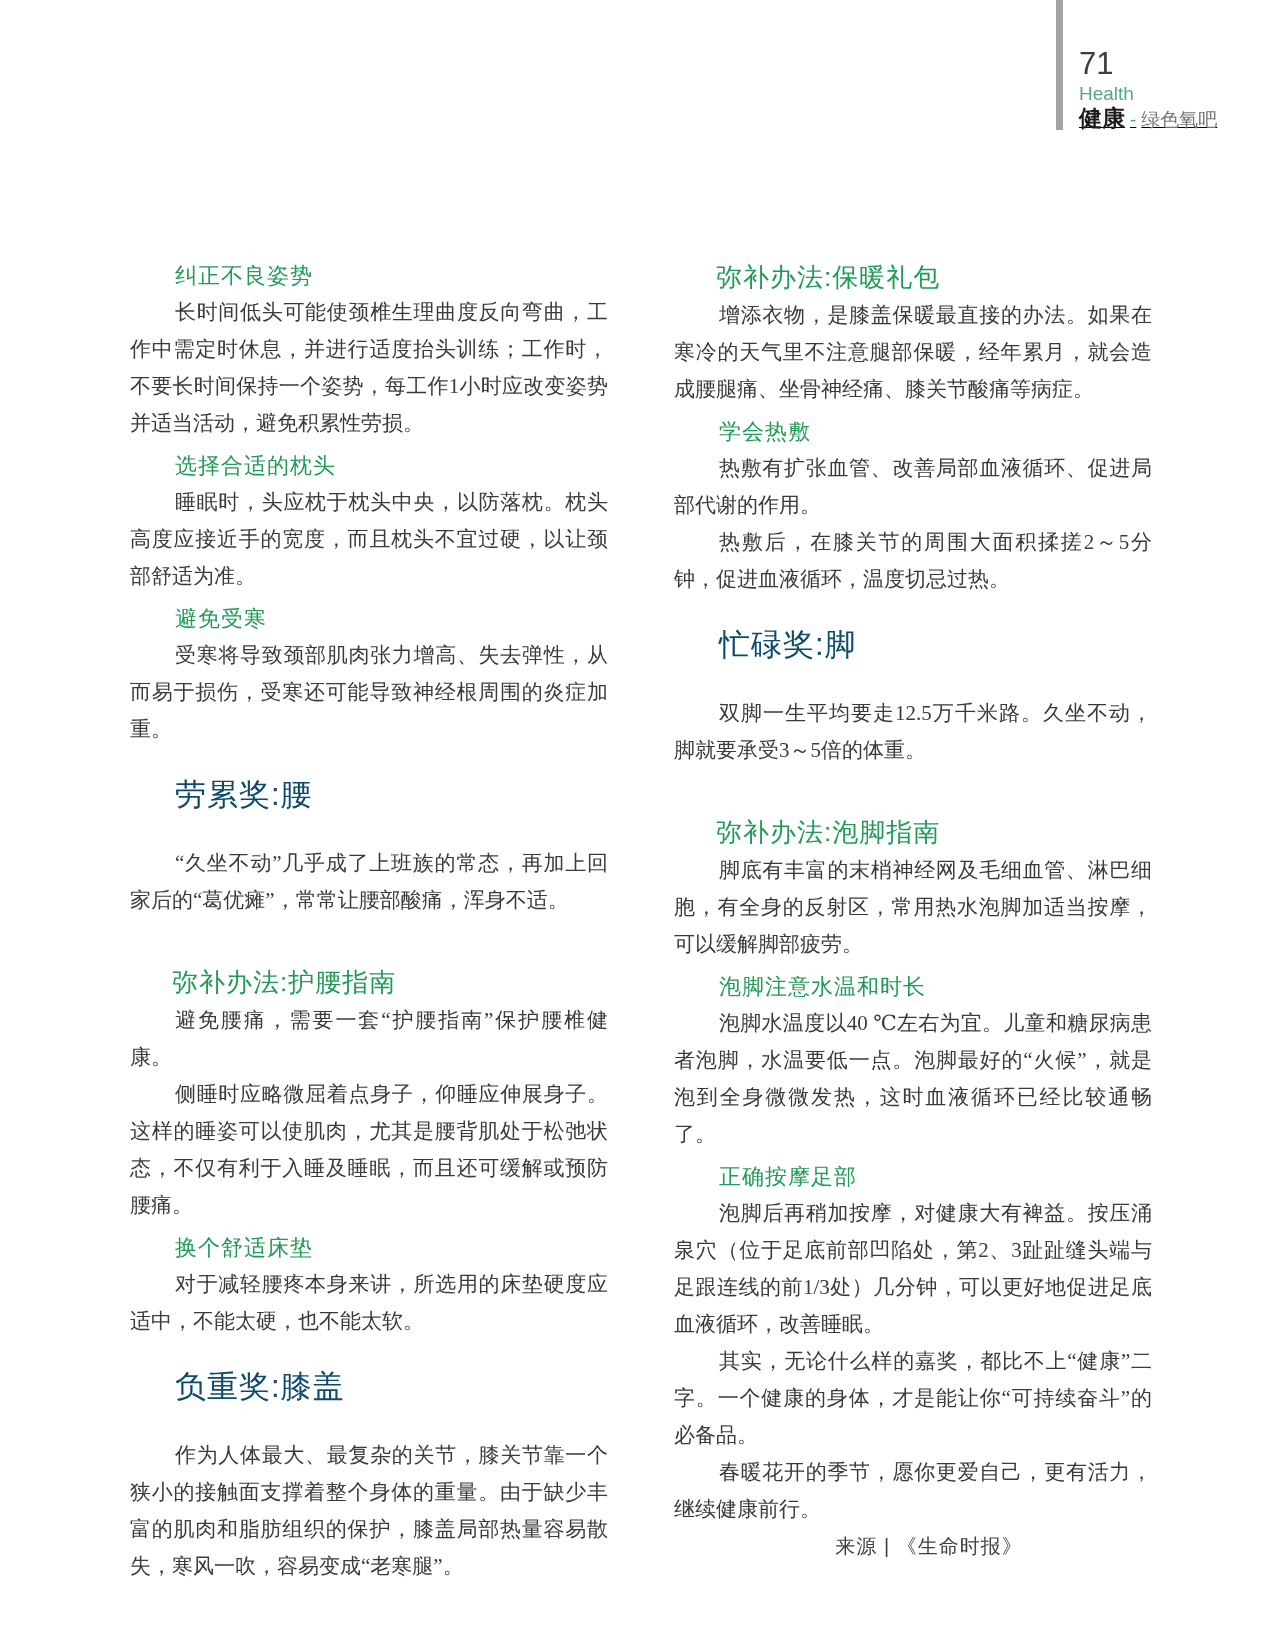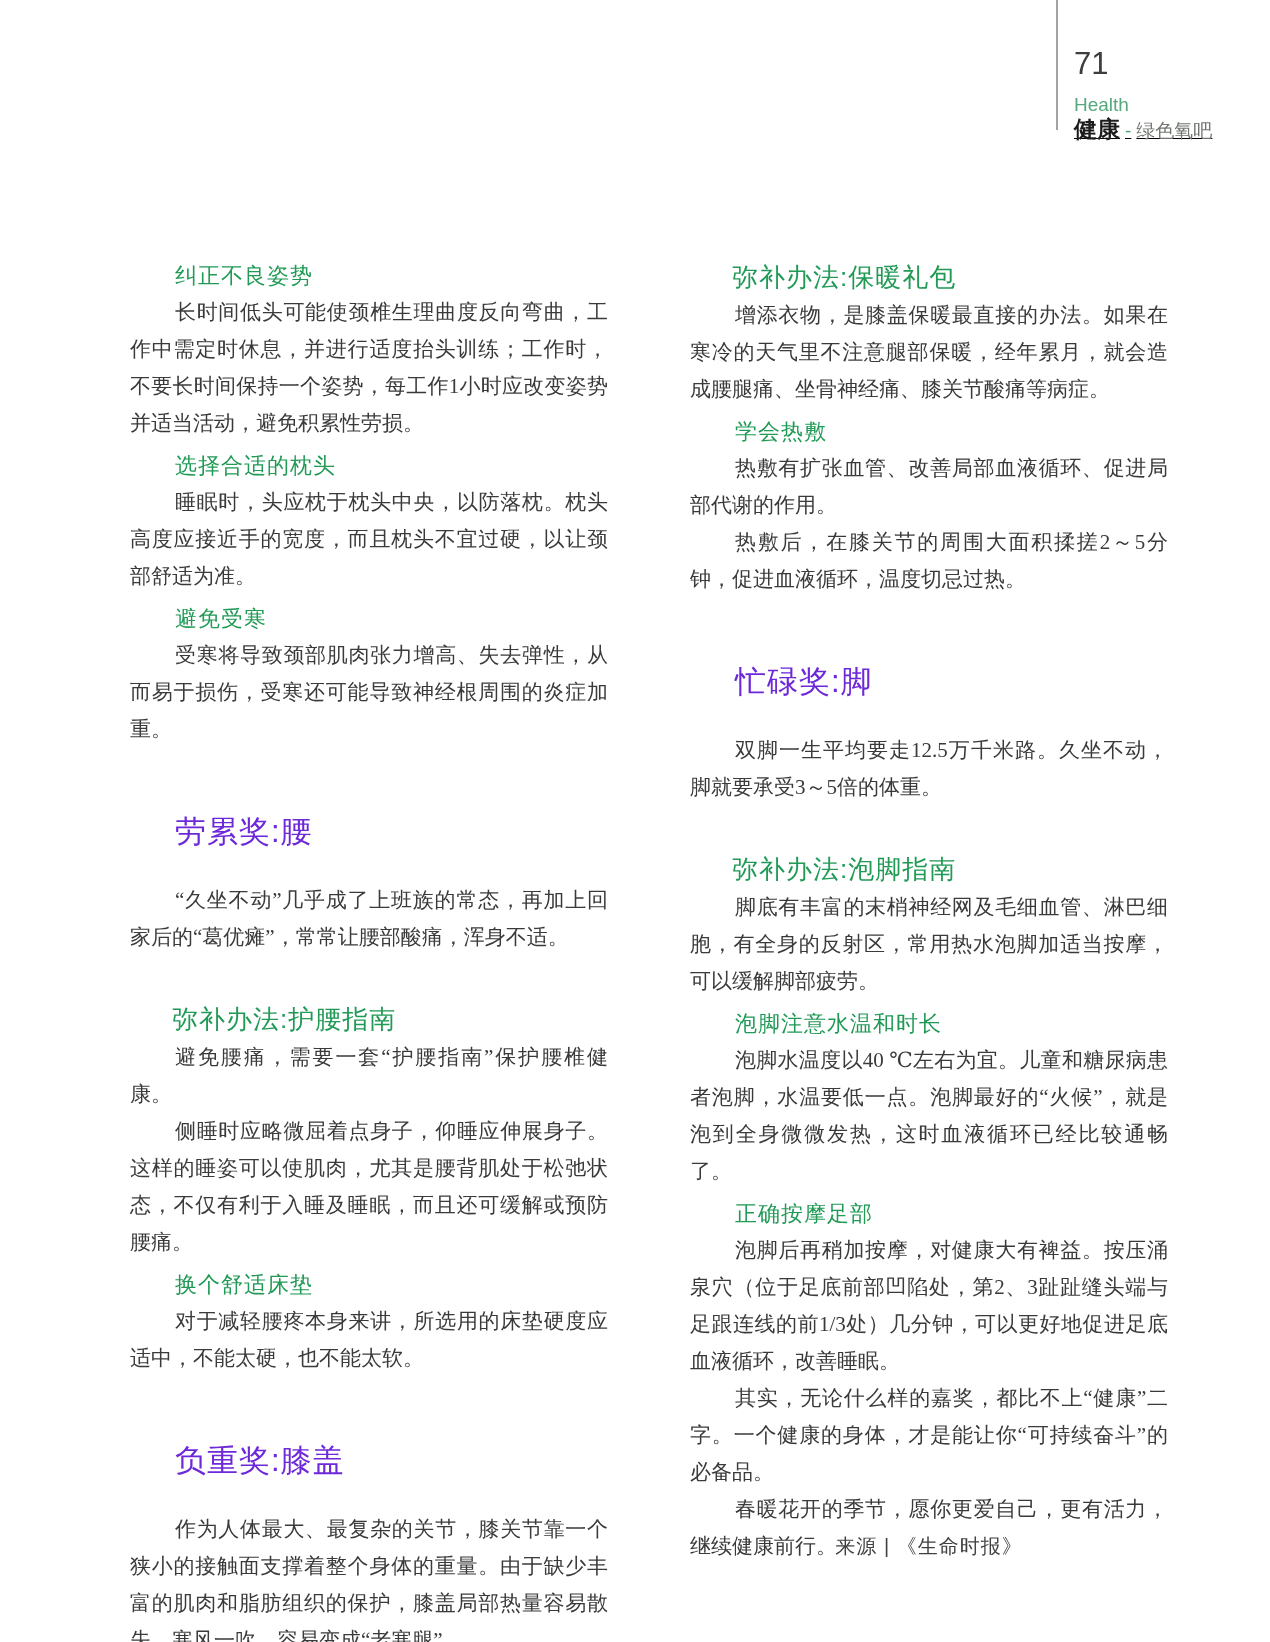--- a/index.html
+++ b/index.html
@@ -8,55 +8,55 @@
     background:#ffffff;
     position:relative;
     font-family:"Liberation Serif","DejaVu Serif",serif;
     overflow:hidden;
   }
 
   
   .page-header {
     position:absolute; left:1056px; top:0;
     height:130px; width:200px;
-    border-left:2px solid #a3a3a3;
+    border-left:7px solid #a3a3a3;
     padding:48px 0 0 16px;
     box-sizing:border-box;
     font-family:"Liberation Sans","DejaVu Sans",sans-serif;
   }
   .page-number { font-size:31px; color:#3d3d3d; line-height:1; }
-  .section-en  { font-size:19px; color:#55a87c; margin-top:16px; line-height:1.1; }
+  .section-en  { font-size:19px; color:#55a87c; margin-top:5px; line-height:1.1; }
   .section-cn-row { white-space:nowrap; line-height:1.2;text-decoration:underline; }
   .cn-main { font-size:23px; color:#1c1c1c; font-weight:bold; }
   .cn-dash { font-size:19px; color:#4aa573; margin:0 5px; }
   .cn-sub  { font-size:19px; color:#71776f; }
 
   
   .col { position:absolute; width:478px; top:257px; }
   .col-left  { left:130px; }
-  .col-right { left:690px; }
+  .col-right { left:674px; }
 
   .para {
     font-size:21px; line-height:37px; color:#3a3a3a;
     text-align:justify; text-indent:45px; margin:0;
   }
   .subhead-small {
     font-family:"Liberation Sans","DejaVu Sans",sans-serif;
     font-size:22px; line-height:37px; color:#219a56;
     text-indent:45px; letter-spacing:1px; margin:5px 0 0;
   }
   .subhead-medium {
     font-family:"Liberation Sans","DejaVu Sans",sans-serif;
     font-size:26px; line-height:40px; color:#219a56;
     text-indent:42px; letter-spacing:1px; margin:43px 0 0;
   }
   .heading {
     font-family:"Liberation Sans","DejaVu Sans",sans-serif;
-    font-size:31px; line-height:48px; color:#6d28d9;
-    text-indent:45px; letter-spacing:1px; margin:60px 0 26px;
+    font-size:31px; line-height:48px; color:#0c4a6e;
+    text-indent:45px; letter-spacing:1px; margin:23px 0 26px;
   }
   .col > .block:first-child { margin-top:0; }
 
   
   .source-line {
     position:absolute; left:690px; top:1531px; width:478px;
     text-align:center;
     font-family:"Liberation Sans","DejaVu Sans",sans-serif;
     font-size:20px; color:#3f3f3f; letter-spacing:1px;
     line-height:30px;

